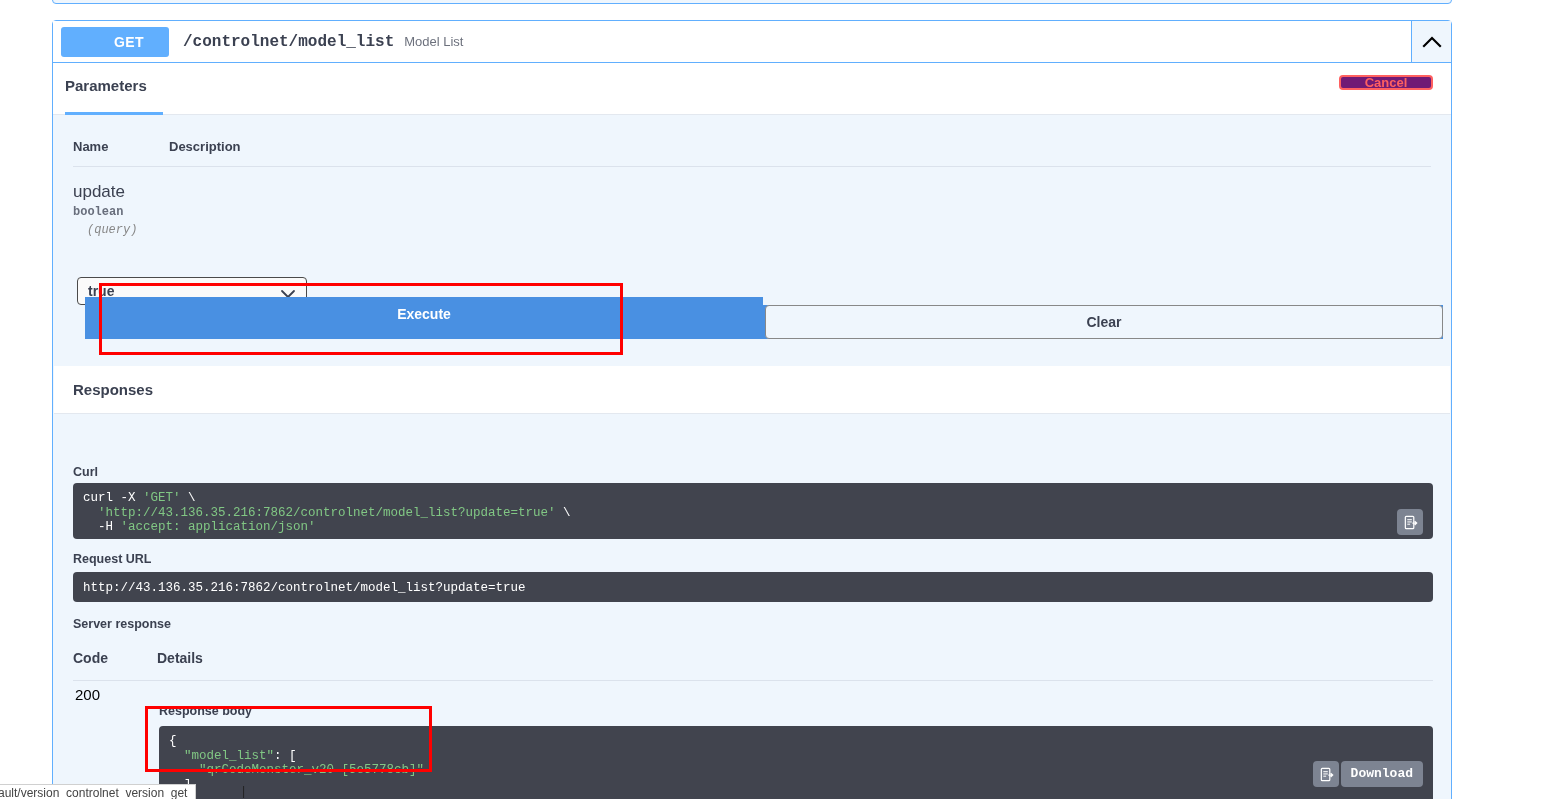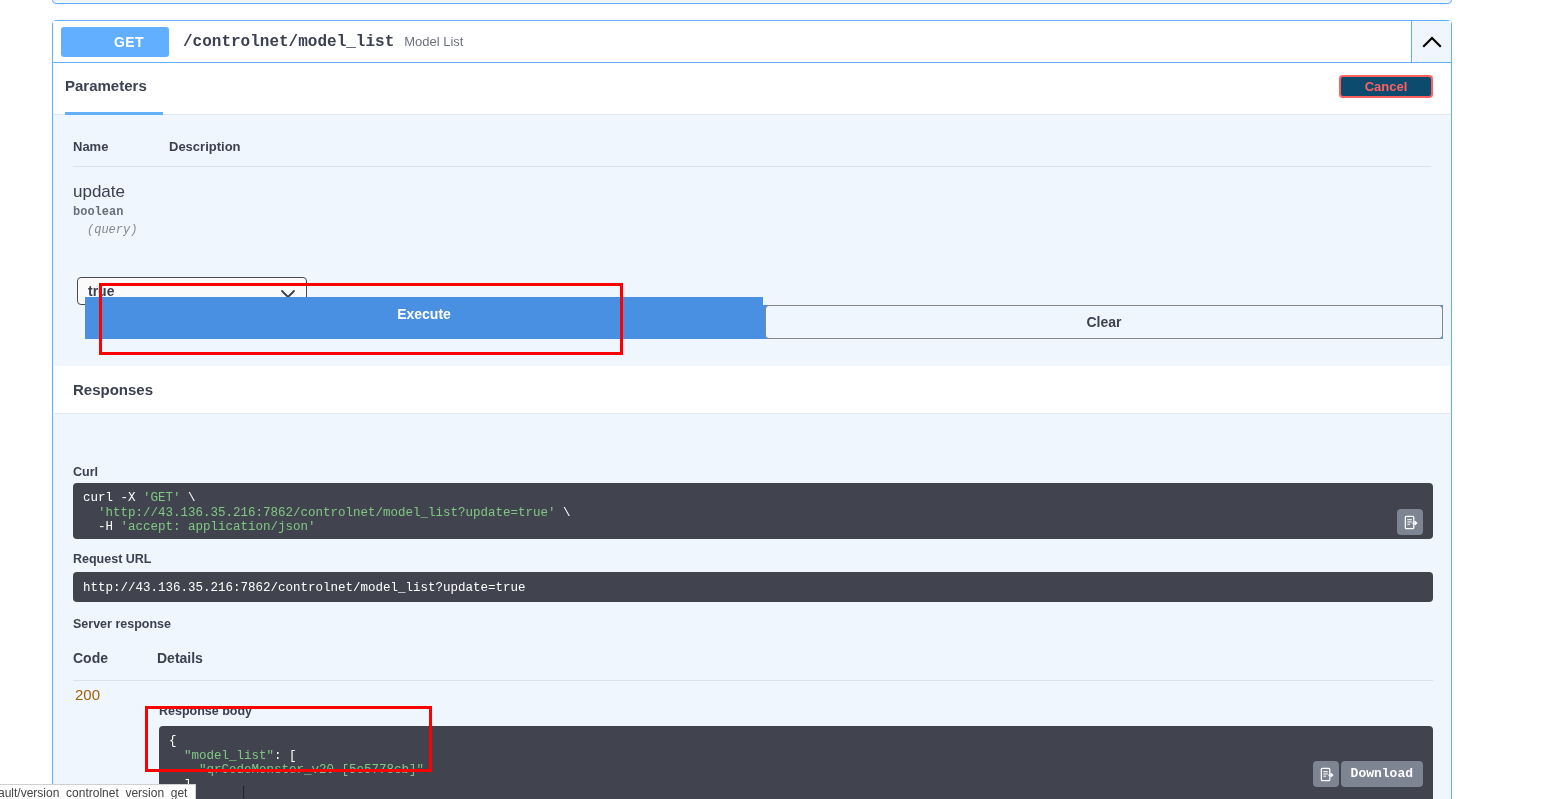--- a/index.html
+++ b/index.html
@@ -106,24 +106,24 @@
   }
   .tab-underline {
     position: absolute;
     left: 12px; top: 49px;
     width: 98px; height: 3px;
     background: #61affe;
   }
   .cancel-btn {
     position: absolute;
     right: 18px; top: 54px;
-    width: 94px; height: 23px;
+    width: 94px; height: 15px;
     border: 2px solid #ff6060;
     border-radius: 4px;
-    background: #0c4a6e;
+    background: #701a75;
     color: #ff6060;
     font-size: 13px;
     font-weight: bold;
     display: flex; align-items: center; justify-content: center;
     box-sizing: border-box;
     cursor: pointer;
   }
 
   
   .params-wrap {
@@ -297,21 +297,21 @@
     font-size: 14px; font-weight: bold; color: #3b4151;
     padding-bottom: 14px;
     border-bottom: 1px solid #dbe2ec;
     box-sizing: border-box;
   }
   .ch-code { width: 84px; flex: 0 0 84px; }
   .ch-details { flex: 1; }
   .code-200 {
     position: absolute;
     left: 21px; top: 272px;
-    font-size: 15px; color: #a16207;
+    font-size: 15px; color: #000000;
   }
 
   
   .annot {
     position: absolute;
     border: 3px solid #ff0000;
     box-sizing: border-box;
     pointer-events: none;
   }
 

